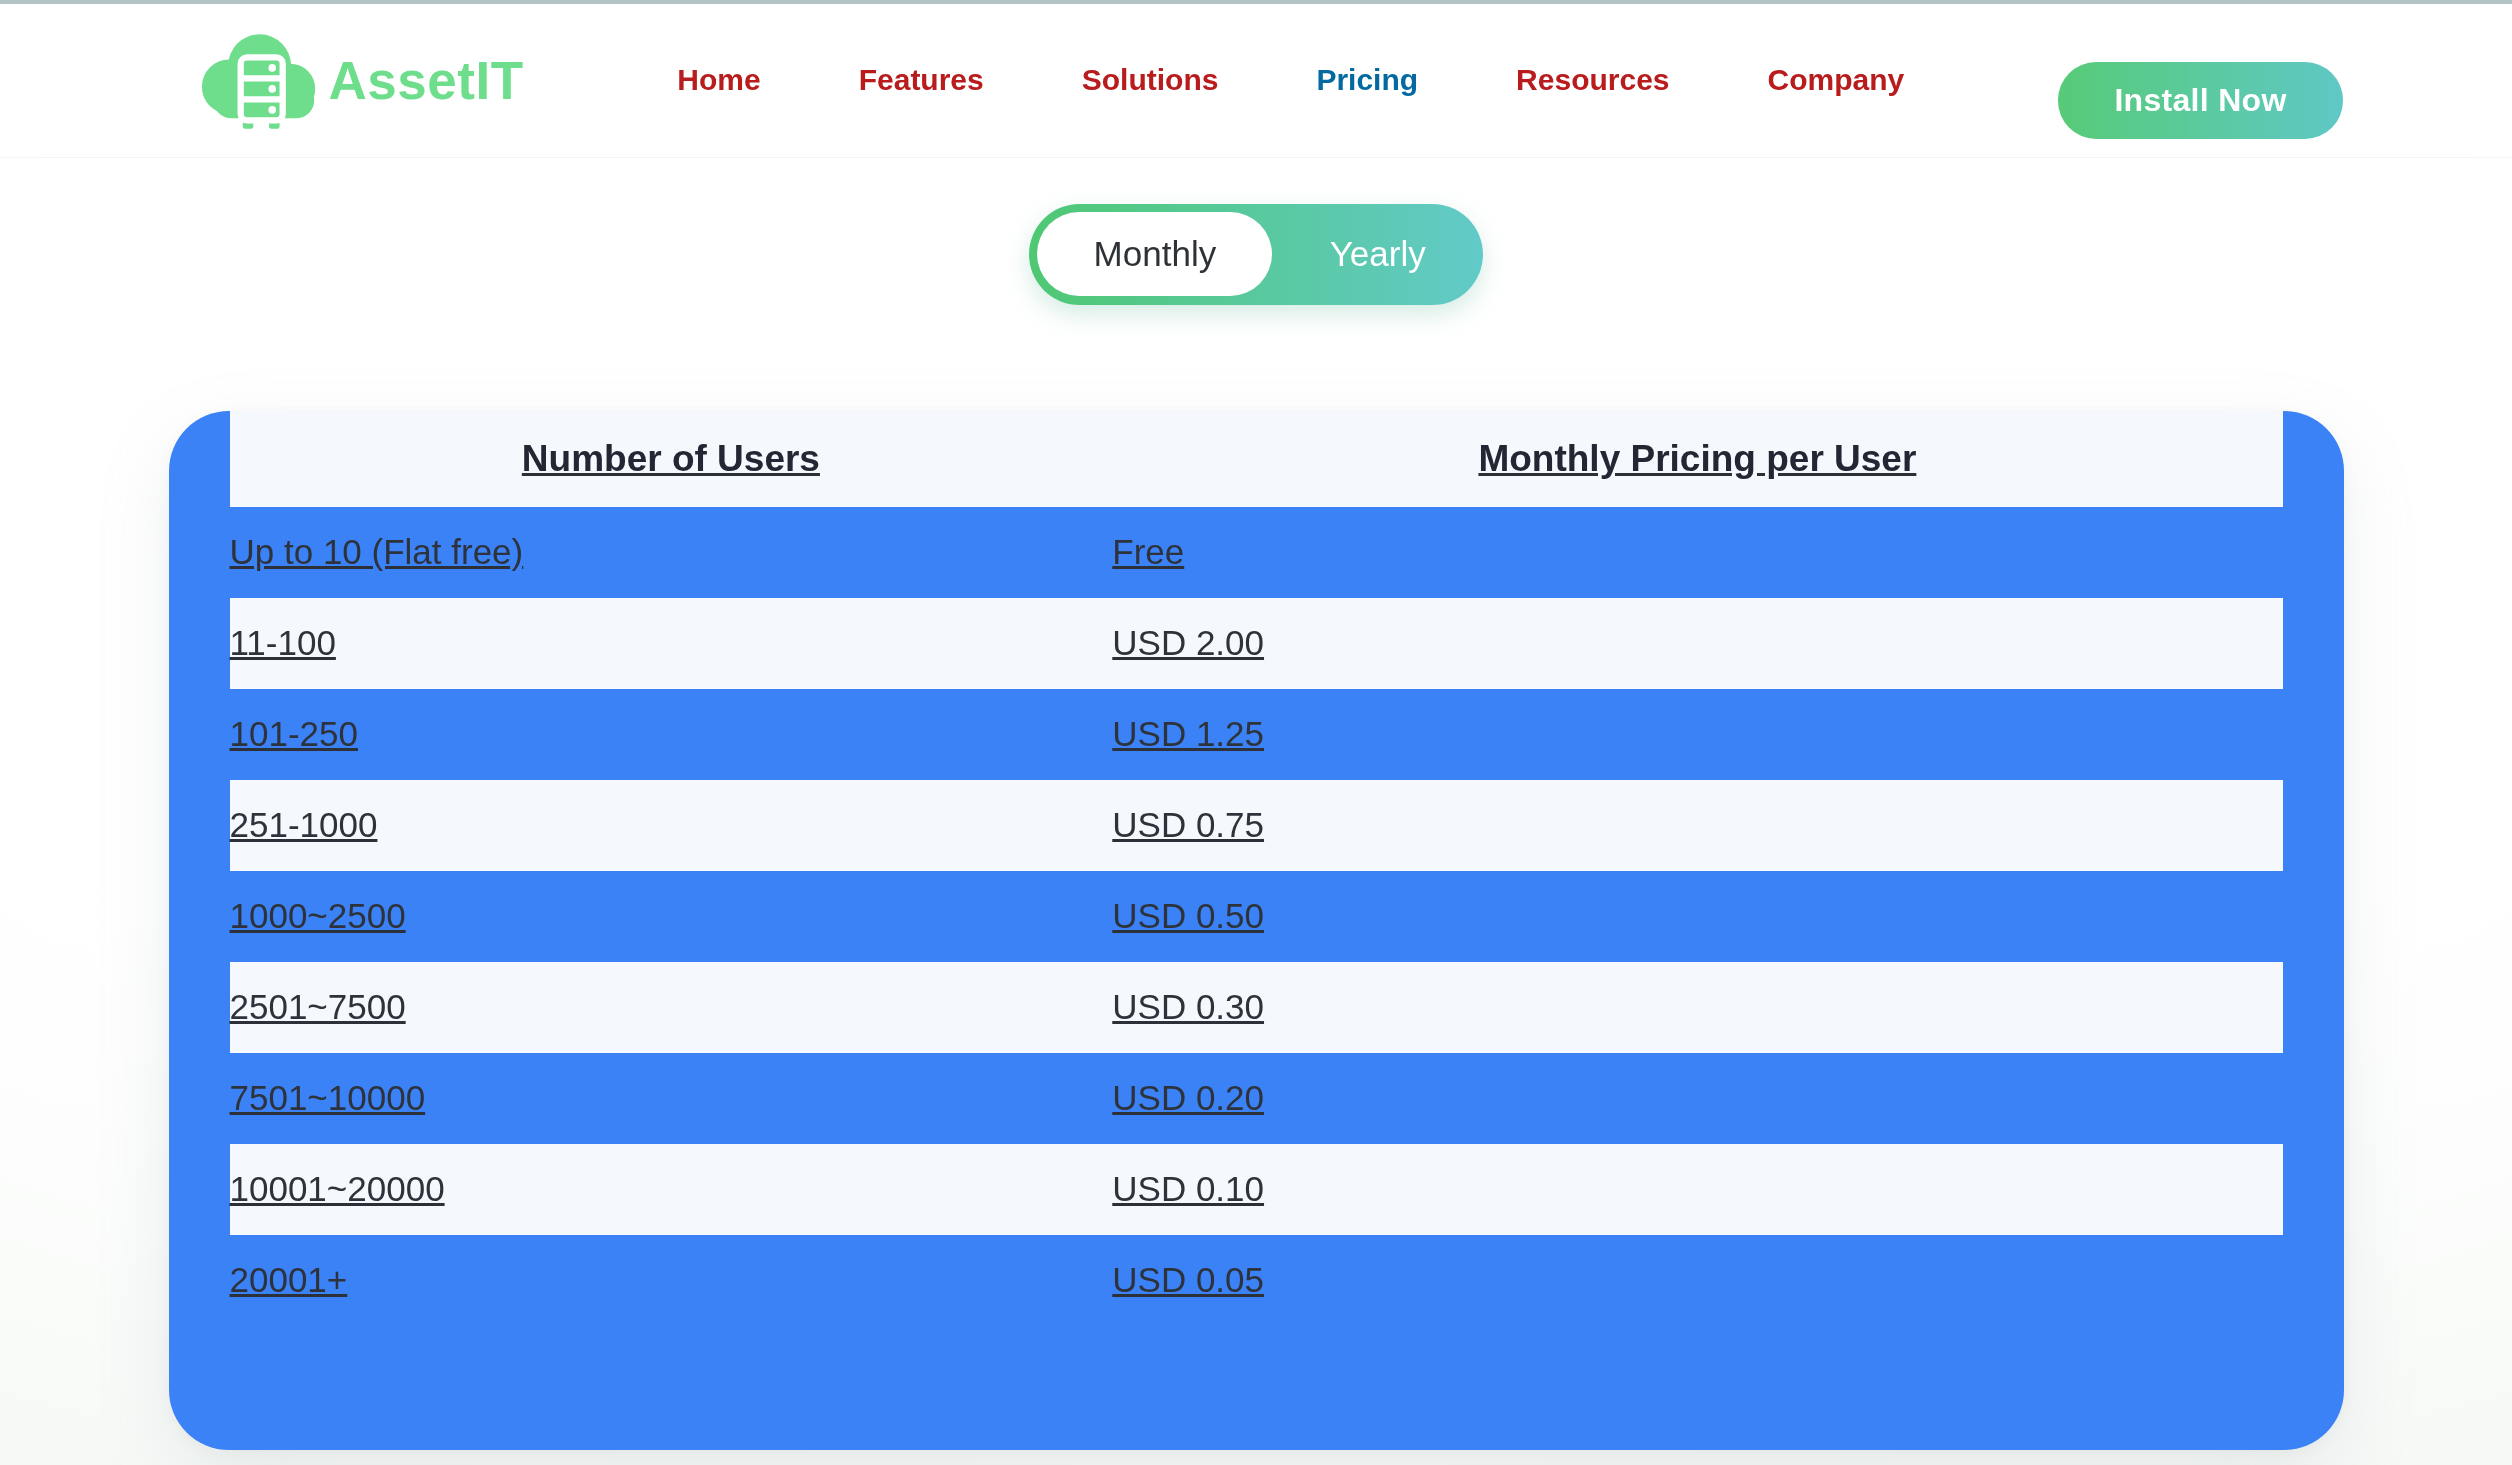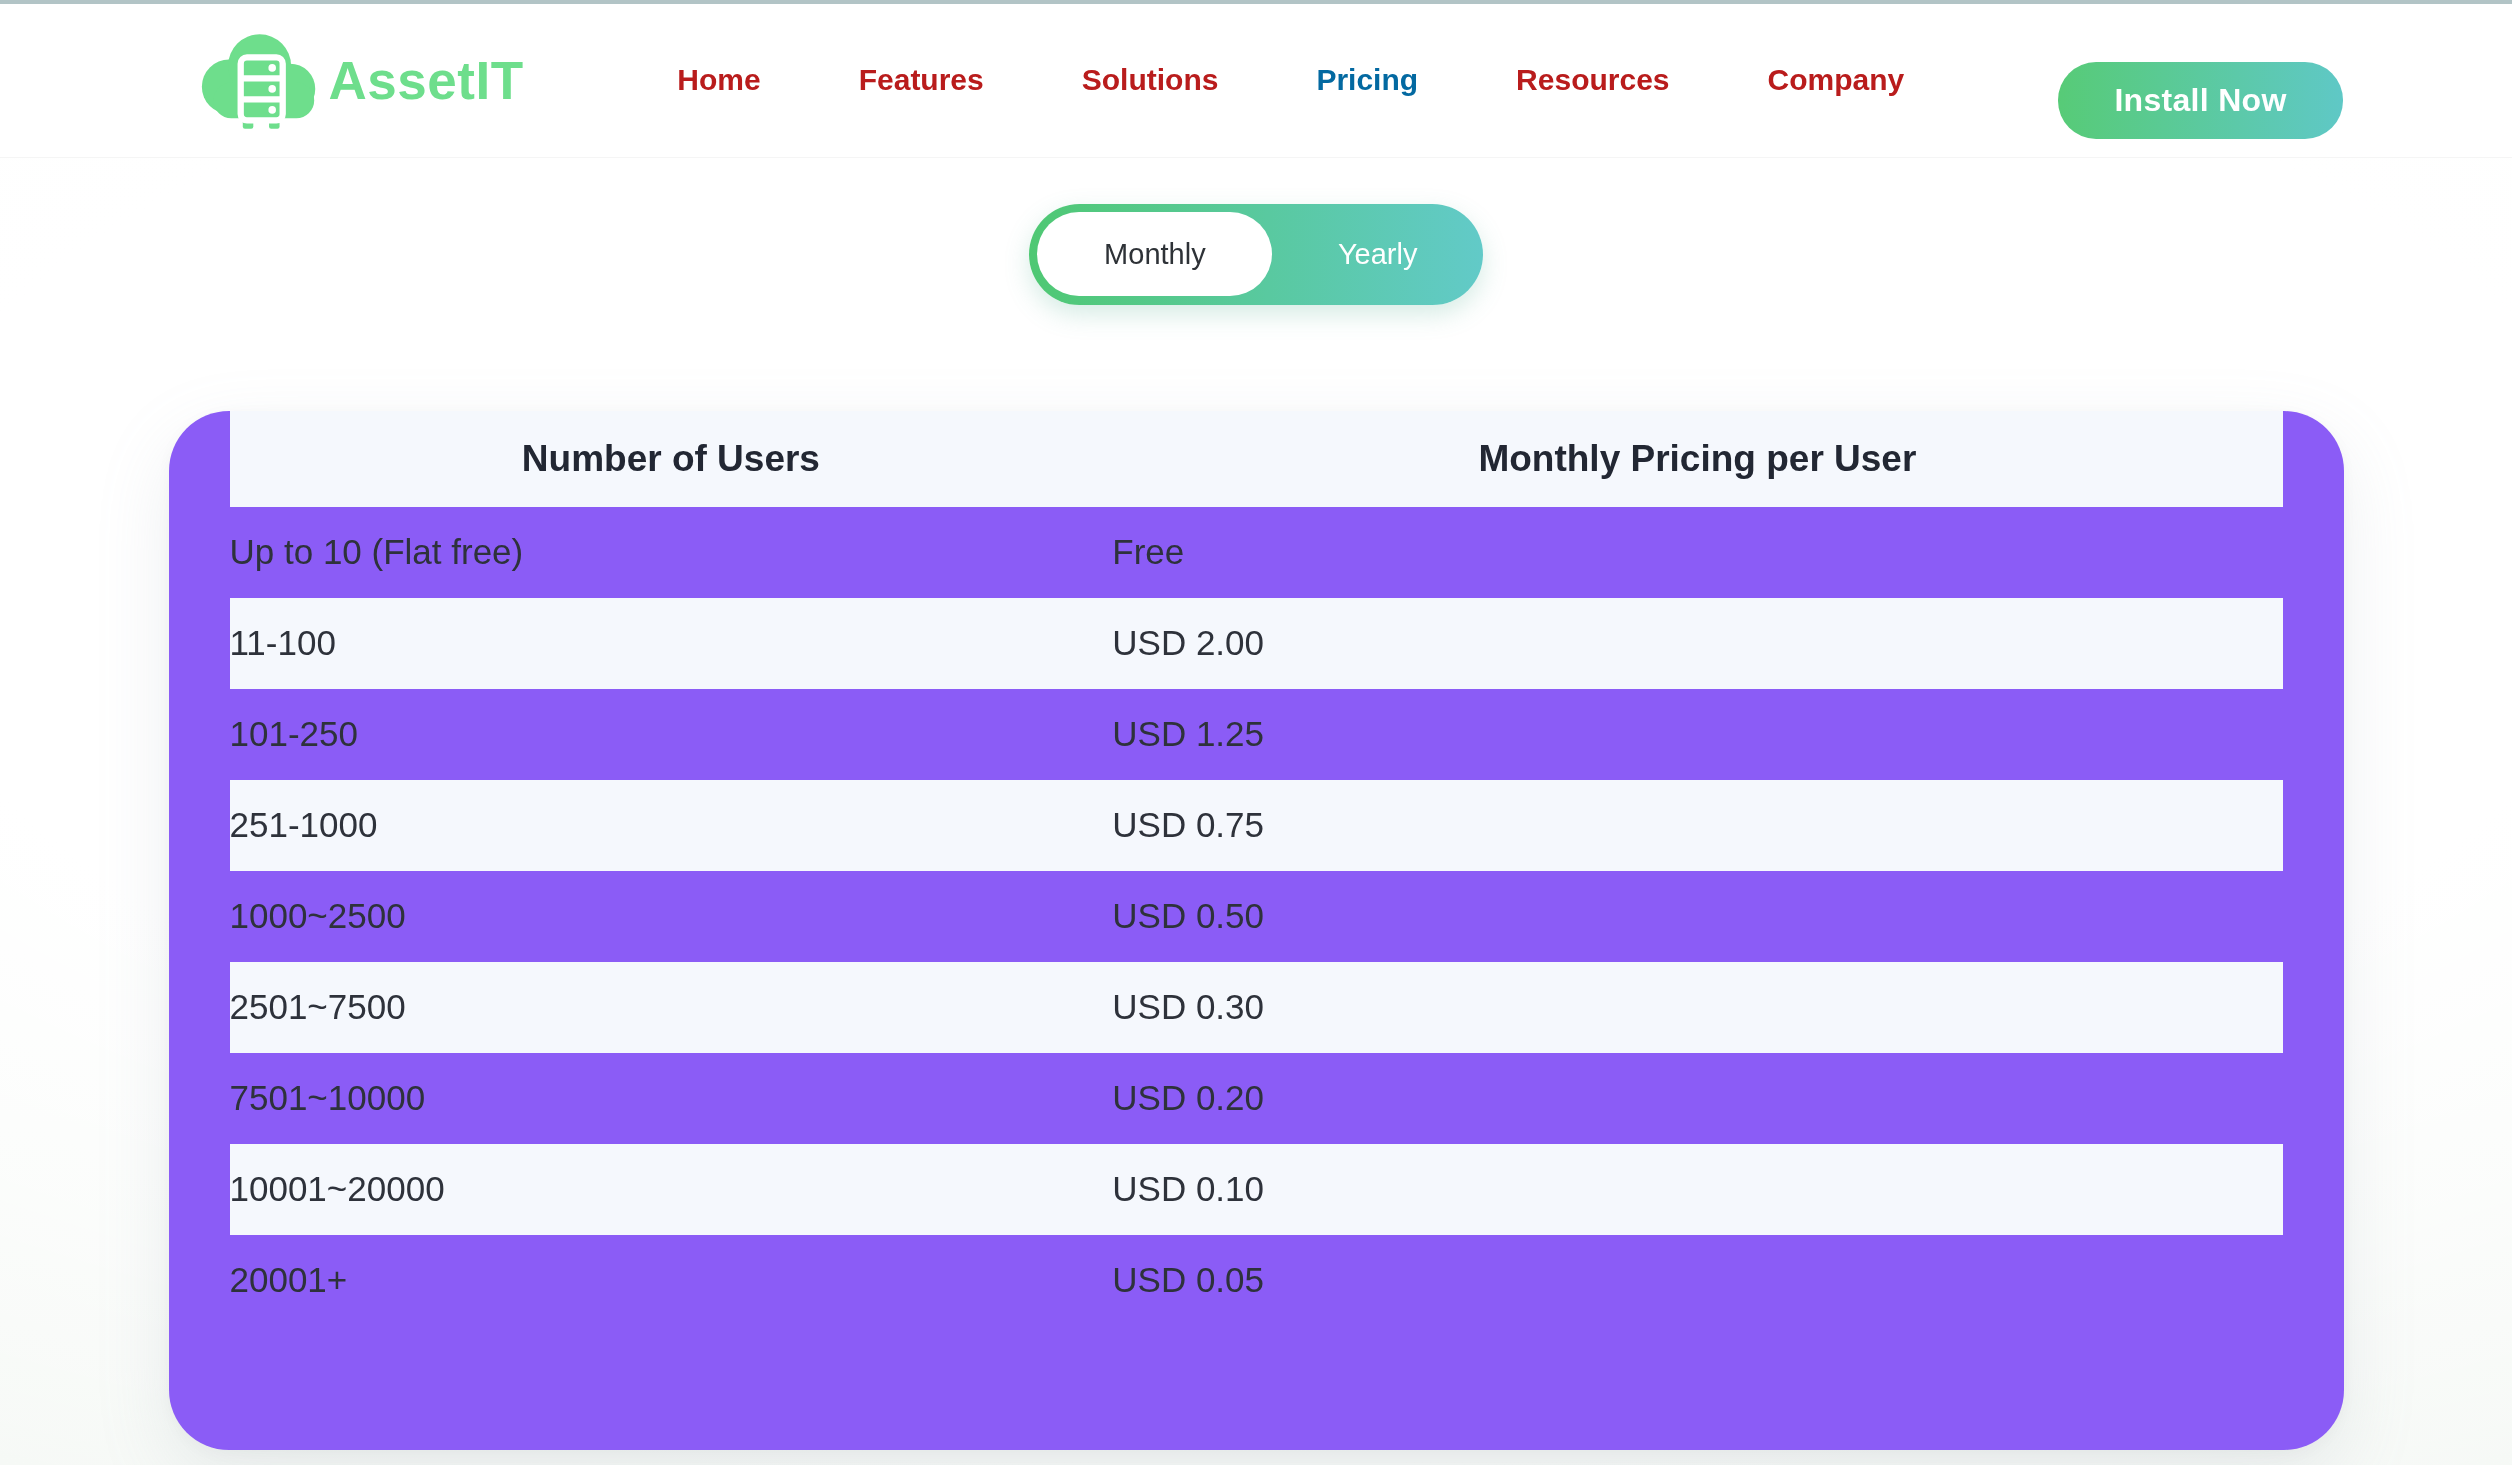--- a/index.html
+++ b/index.html
@@ -71,43 +71,44 @@
     position: relative;
     display: flex;
     cursor: pointer;
     box-shadow: 0 9.4px 24.4px rgba(90,180,150,0.25);
   }
   .toggle .opt {
     flex: 1;
     display: flex;
     align-items: center;
     justify-content: center;
-    font-size: 29px;
+    font-size: 35px;
     z-index: 1;
   }
   .toggle .opt.monthly {
     margin: 8.4px 0 8.4px 8.4px;
     flex: 0 0 235px;
     background: #ffffff;
     border-radius: 42px;
     color: #2e3237;
     font-weight: 500;
   }
   .toggle .opt.yearly {
     color: #ffffff;
     font-weight: 500;
   }
 
   .card {
     width: 2175px;
     margin: 106px auto 0;
     height: 1039px;
-    background: #8b5cf6;
+    background: #3b82f6;
     border-radius: 60px;
     box-shadow: 0 28px 75px rgba(140,155,170,0.16), 0 3.8px 15px rgba(0,0,0,0.03);
+    text-decoration: underline;
   }
   table {
     width: 2053px;
     margin: 64px auto 0;
     border-collapse: collapse;
     table-layout: fixed;
   }
   col.c-users { width: 43%; }
   col.c-price { width: 57%; }
   thead th {

